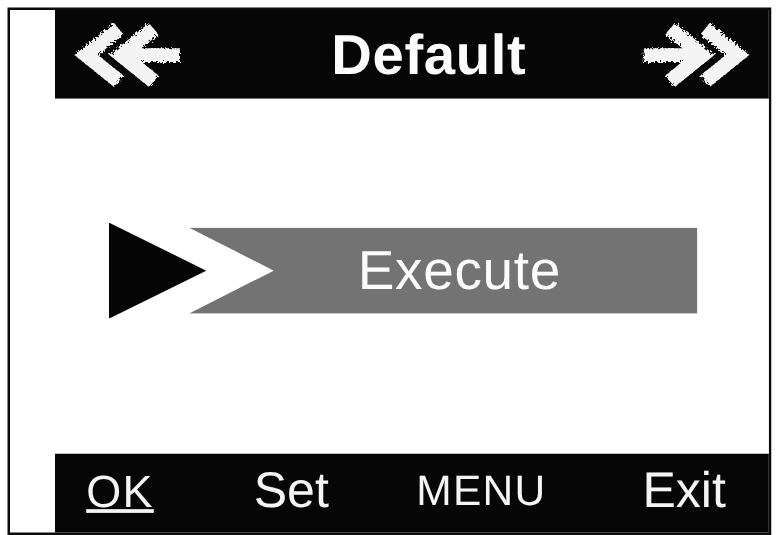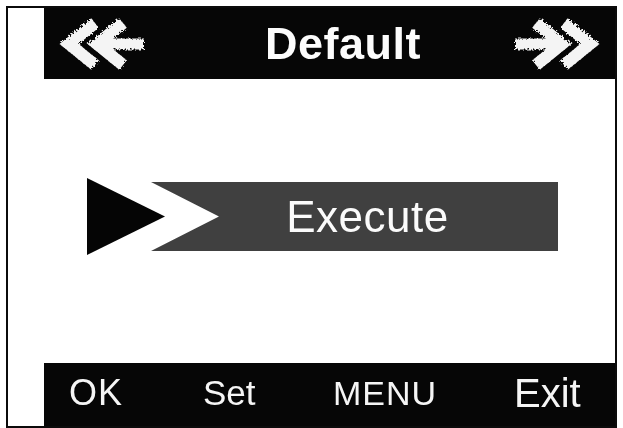--- a/index.html
+++ b/index.html
@@ -69,21 +69,21 @@
     flex: 0 0 auto;
     width: 78px;
     height: 77px;
     background: #050505;
     clip-path: polygon(0 0, 100% 50%, 0 100%);
   }
   .item-bar {
     width: 407px;
     height: 69px;
     margin-left: -14px;
-    background: #404040;
+    background: #737373;
     clip-path: polygon(0 0, 100% 0, 100% 100%, 0 100%, 16.7% 50%);
     display: flex;
     align-items: center;
     justify-content: center;
     padding-left: 26px;
   }
   .item-label {
     color: #fbfbfb;
     font-size: 44px;
     letter-spacing: 0.5px;
@@ -96,22 +96,22 @@
     position: relative;
   }
   .softkey {
     position: absolute;
     top: 50%;
     transform: translateY(-54%);
     color: #f5f5f5;
     cursor: pointer;
     white-space: nowrap;
   }
-  .softkey.ok   { left: 25px;  font-size: 36px; letter-spacing: 1px; }
-  .softkey.set  { left: 159px; font-size: 35px; }
+  .softkey.ok   { left: 25px;  font-size: 36px; letter-spacing: 1px; text-decoration: underline; }
+  .softkey.set  { left: 159px; font-size: 40px; }
   .softkey.menu { left: 289px; font-size: 34px; letter-spacing: 1px; }
   .softkey.exit { left: 470px; font-size: 40px; }
 
   .svg-defs { position: absolute; width: 0; height: 0; }
 </style>
 </head>
 <body>
 
 <svg class="svg-defs" aria-hidden="true">
   <defs>

